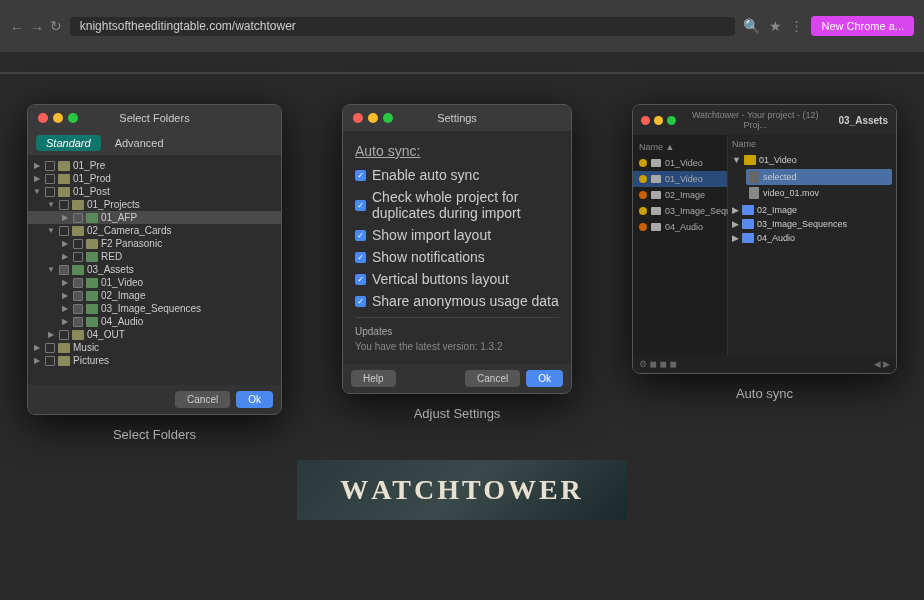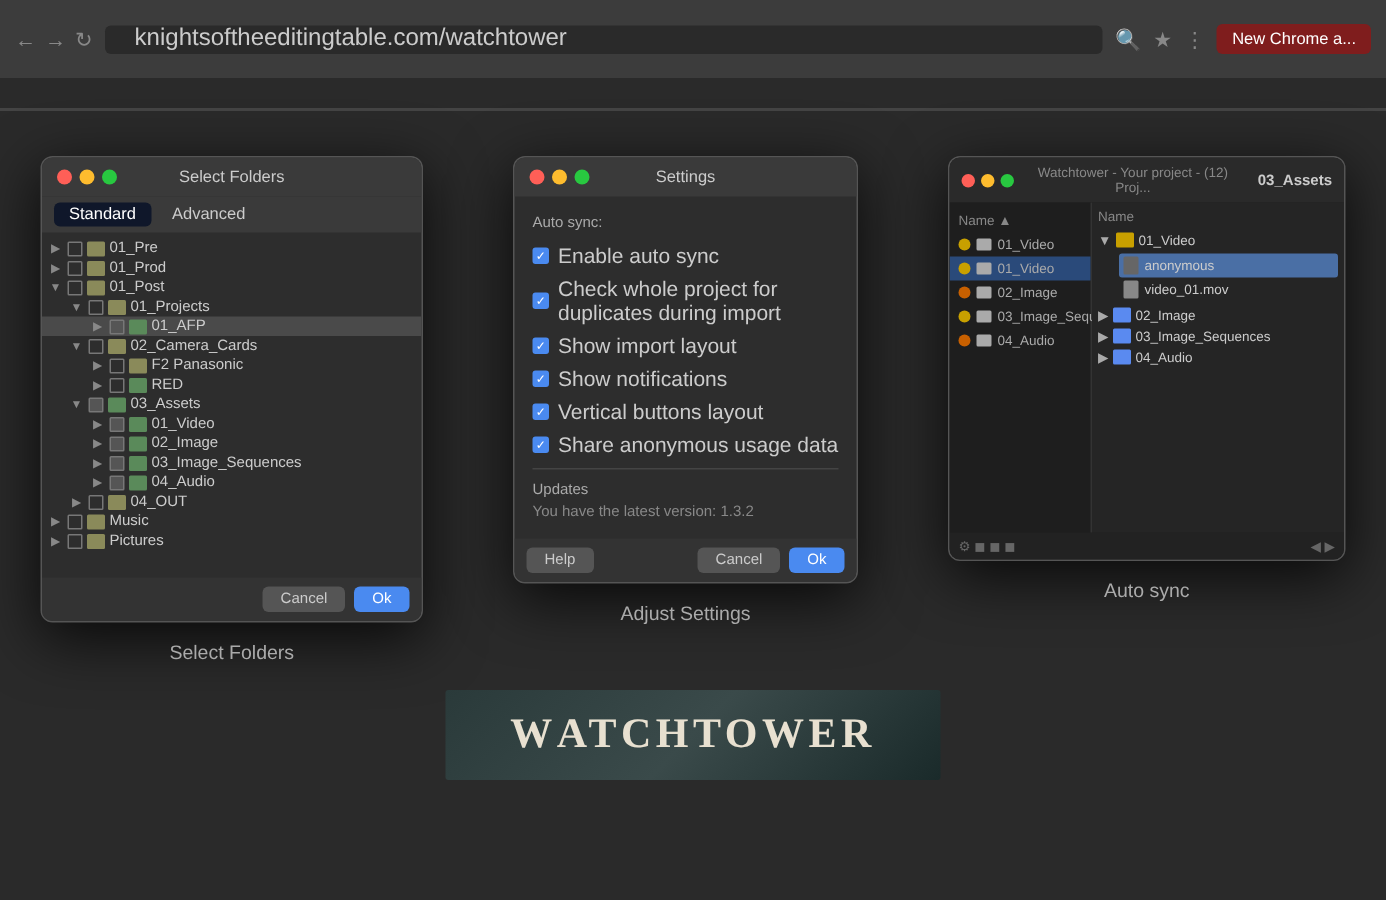--- a/index.html
+++ b/index.html
@@ -36,38 +36,38 @@
       cursor: pointer;
     }
 
     .address-bar {
       flex: 1;
       background: #2a2a2a;
       border-radius: 4px;
       height: 19px;
       display: flex;
       align-items: center;
-      padding: 0 20px;
+      padding: 0 10px;
       color: #ccc;
-      font-size: 16px;
+      font-size: 12px;
     }
 
     .browser-actions {
       display: flex;
       gap: 8px;
       align-items: center;
     }
 
     .browser-action-icon {
       color: #888;
       font-size: 14px;
     }
 
     .new-chrome-btn {
-      background: #7f1d1d;
+      background: #d946ef;
       color: white;
       border: none;
       border-radius: 4px;
       padding: 4px 10px;
       font-size: 11px;
       cursor: pointer;
     }
 
     
     .page-content {
@@ -163,22 +163,23 @@
 
     .sf-tab {
       padding: 2px 10px;
       border-radius: 4px;
       font-size: 11px;
       color: #ccc;
       cursor: pointer;
     }
 
     .sf-tab.active {
-      background: #0f172a;
+      background: #0f766e;
       color: white;
+      font-style: italic;
     }
 
     .sf-content {
       padding: 4px 0;
       min-height: 230px;
     }
 
     .tree-item {
       display: flex;
       align-items: center;
@@ -281,22 +282,23 @@
       background: #555;
       color: white;
     }
 
     .settings-content {
       padding: 12px;
     }
 
     .settings-section-title {
       color: #aaa;
-      font-size: 10px;
+      font-size: 14px;
       margin-bottom: 8px;
+      text-decoration: underline;
     }
 
     .checkbox-row {
       display: flex;
       align-items: center;
       gap: 6px;
       margin-bottom: 6px;
     }
 
     .cb-box {
@@ -756,21 +758,21 @@
 
             <div style="display:flex;align-items:center;gap:3px;padding:2px 0;margin-bottom:2px;">
               <span style="color:#aaa;font-size:9px;">▼</span>
               <div style="width:12px;height:10px;background:#c8a000;border-radius:1px;"></div>
               <span style="color:#ccc;font-size:9px;">01_Video</span>
             </div>
 
             <div style="padding-left:14px;">
               <div class="as-file-item highlighted">
                 <div class="as-file-icon"></div>
-                <span class="as-file-label">anonymous</span>
+                <span class="as-file-label">selected</span>
               </div>
               <div class="as-file-item">
                 <div class="as-file-icon" style="background:#888;"></div>
                 <span class="as-file-label">video_01.mov</span>
               </div>
             </div>
 
             <div style="display:flex;align-items:center;gap:3px;padding:2px 0;margin-top:2px;">
               <span style="color:#aaa;font-size:9px;">▶</span>
               <div style="width:12px;height:10px;background:#5a8af0;border-radius:1px;"></div>

